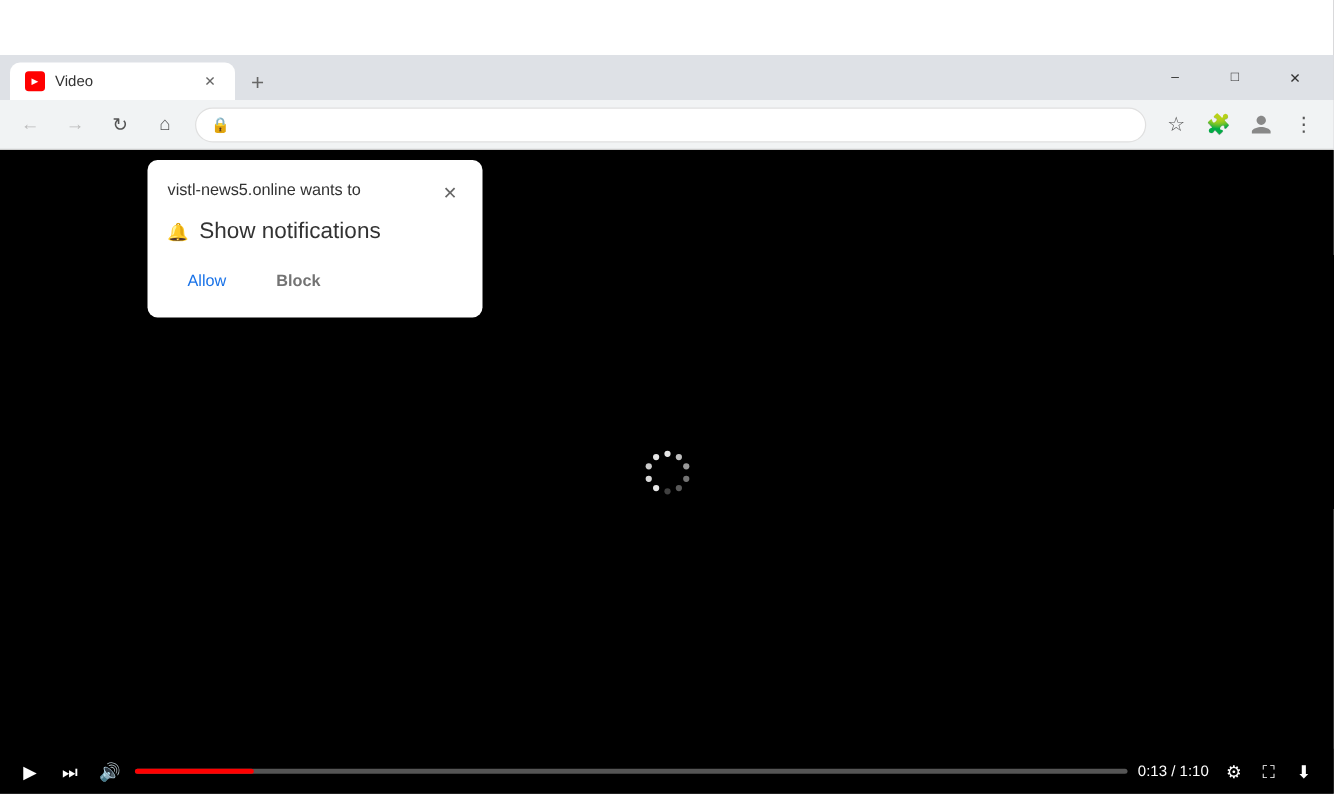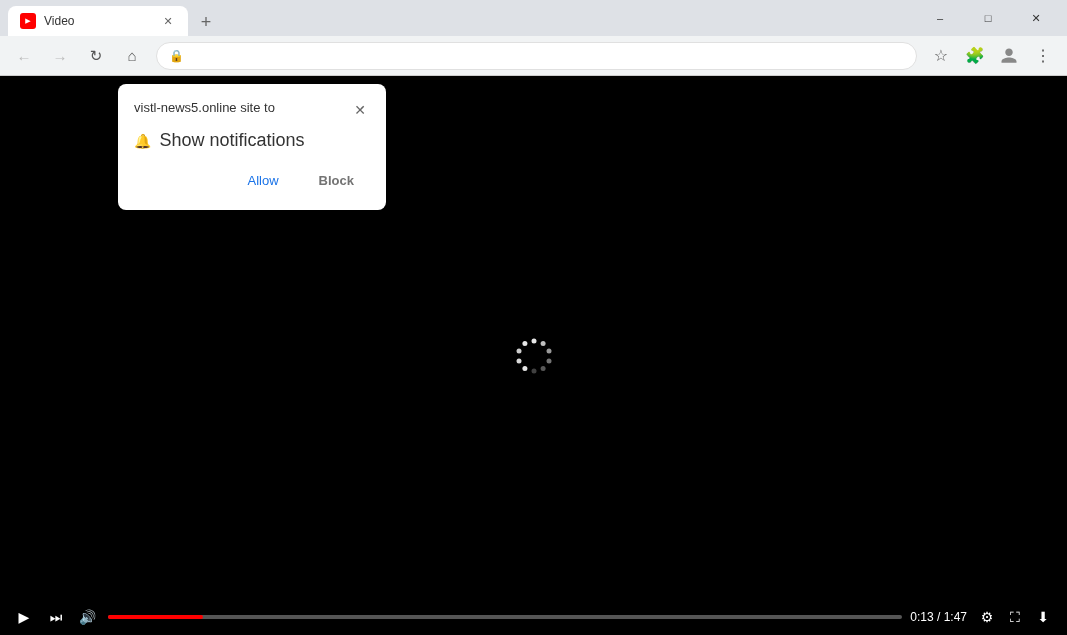--- a/index.html
+++ b/index.html
@@ -2,21 +2,21 @@
 <html><head>
   <meta charset="utf-8">
   <style>
     * { margin: 0; padding: 0; box-sizing: border-box; }
     body { width: 1067px; height: 635px; overflow: hidden; background: #dee1e6; font-family: 'Segoe UI', Arial, sans-serif; }
 
     
     .browser-window { width: 1067px; height: 635px; display: flex; flex-direction: column; background: #fff; }
 
     
-    .title-bar { height: 36px; background: #dee1e6; display: flex; align-items: center; padding: 0 8px; gap: 8px; }
+    .title-bar { height: 36px; background: #dee1e6; display: flex; align-items: center; padding: 0 8px; gap: 8px; margin-top: 44px; }
     .tab-strip { display: flex; align-items: flex-end; flex: 1; height: 100%; }
     .tab { display: flex; align-items: center; background: #fff; height: 30px; padding: 0 12px; border-radius: 8px 8px 0 0; min-width: 180px; max-width: 240px; gap: 8px; position: relative; }
     .tab-title { font-size: 12px; color: #333; flex: 1; white-space: nowrap; overflow: hidden; text-overflow: ellipsis; }
     .tab-close { width: 16px; height: 16px; display: flex; align-items: center; justify-content: center; border-radius: 50%; cursor: pointer; font-size: 11px; color: #666; }
     .new-tab-btn { width: 28px; height: 28px; display: flex; align-items: center; justify-content: center; border-radius: 50%; cursor: pointer; font-size: 18px; color: #666; margin-left: 4px; }
     .window-controls { display: flex; align-items: center; gap: 2px; margin-left: auto; }
     .win-btn { width: 46px; height: 32px; display: flex; align-items: center; justify-content: center; cursor: pointer; font-size: 11px; color: #333; }
 
     
     .toolbar { height: 40px; background: #f1f3f4; display: flex; align-items: center; padding: 0 8px; gap: 4px; border-bottom: 1px solid #ccc; }
@@ -47,21 +47,21 @@
     .ctrl-icon { color: #fff; cursor: pointer; font-size: 14px; display: flex; align-items: center; justify-content: center; width: 24px; height: 24px; }
 
     
     .notification-popup { position: absolute; top: 8px; left: 118px; background: #fff; border-radius: 8px; box-shadow: 0 4px 16px rgba(0,0,0,0.25); padding: 16px; width: 268px; z-index: 100; }
     .popup-header { display: flex; align-items: flex-start; justify-content: space-between; margin-bottom: 10px; }
     .popup-title { font-size: 13px; color: #333; }
     .popup-close { width: 20px; height: 20px; display: flex; align-items: center; justify-content: center; cursor: pointer; color: #666; font-size: 14px; border-radius: 50%; }
     .popup-permission { display: flex; align-items: center; gap: 8px; margin-bottom: 16px; }
     .popup-bell { color: #555; font-size: 14px; }
     .popup-perm-text { font-size: 18px; color: #333; }
-    .popup-actions { display: flex; justify-content: flex-end; gap: 8px; }
+    .popup-actions { display: flex; gap: 8px; }
     .btn-allow { padding: 6px 16px; background: transparent; color: #1a73e8; border: none; border-radius: 4px; font-size: 13px; cursor: pointer; font-weight: 500; }
     .btn-block { padding: 6px 16px; background: transparent; color: #737373; border: none; border-radius: 4px; font-size: 13px; cursor: pointer; font-weight: 700; }
 
     
     .favicon-shape { width: 16px; height: 16px; background: #ff0000; border-radius: 3px; display: flex; align-items: center; justify-content: center; }
     .favicon-shape::after { content: '▶'; color: #fff; font-size: 7px; }
   </style>
 </head>
 <body>
 
@@ -133,21 +133,21 @@
           <circle cx="10.9" cy="32.4" r="2.5" fill="rgba(255,255,255,0.9)"></circle>
           <circle cx="5" cy="25" r="2.5" fill="rgba(255,255,255,0.85)"></circle>
           <circle cx="5" cy="15" r="2.5" fill="rgba(255,255,255,0.8)"></circle>
           <circle cx="10.9" cy="7.6" r="2.5" fill="rgba(255,255,255,0.9)"></circle>
         </svg>
       </div>
     </div>
 
     <div class="notification-popup">
       <div class="popup-header">
-        <span class="popup-title">vistl-news5.online site to</span>
+        <span class="popup-title">vistl-news5.online wants to</span>
         <span class="popup-close">✕</span>
       </div>
       <div class="popup-permission">
         <span class="popup-bell">🔔</span>
         <span class="popup-perm-text">Show notifications</span>
       </div>
       <div class="popup-actions">
         <button class="btn-allow">Allow</button>
         <button class="btn-block">Block</button>
       </div>
@@ -159,21 +159,21 @@
       </div>
       <div class="ctrl-btn">
         <span>⏭</span>
       </div>
       <div class="ctrl-btn">
         <span>🔊</span>
       </div>
       <div class="progress-bar">
         <div class="progress-fill"></div>
       </div>
-      <span class="time-display">0:13 / 1:47</span>
+      <span class="time-display">0:13 / 1:10</span>
       <div class="ctrl-right">
         <div class="ctrl-icon">
           <span>⚙</span>
         </div>
         <div class="ctrl-icon">
           <span>⛶</span>
         </div>
         <div class="ctrl-icon">
           <span>⬇</span>
         </div>

